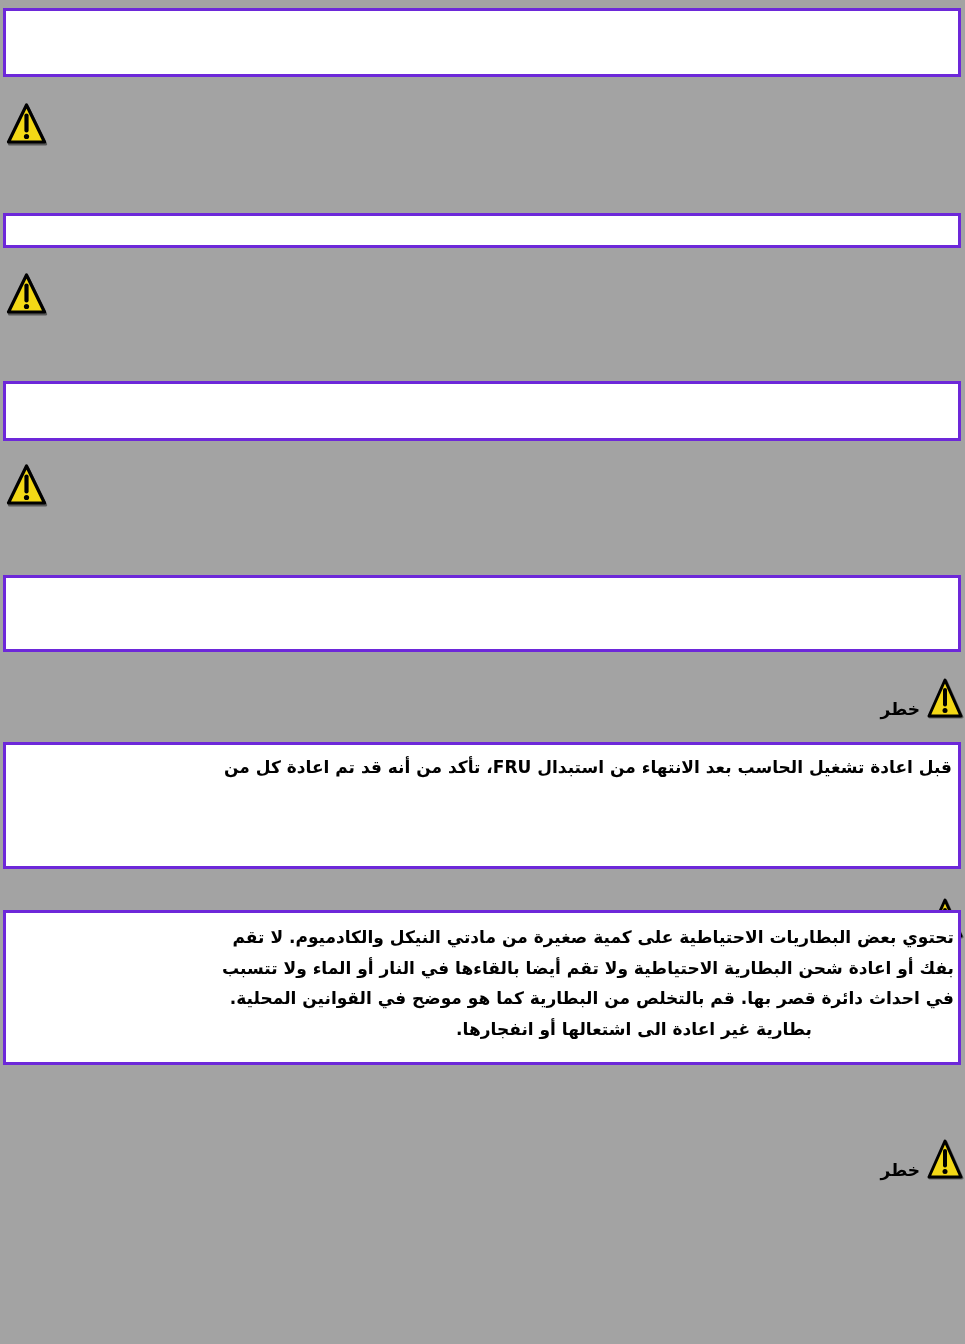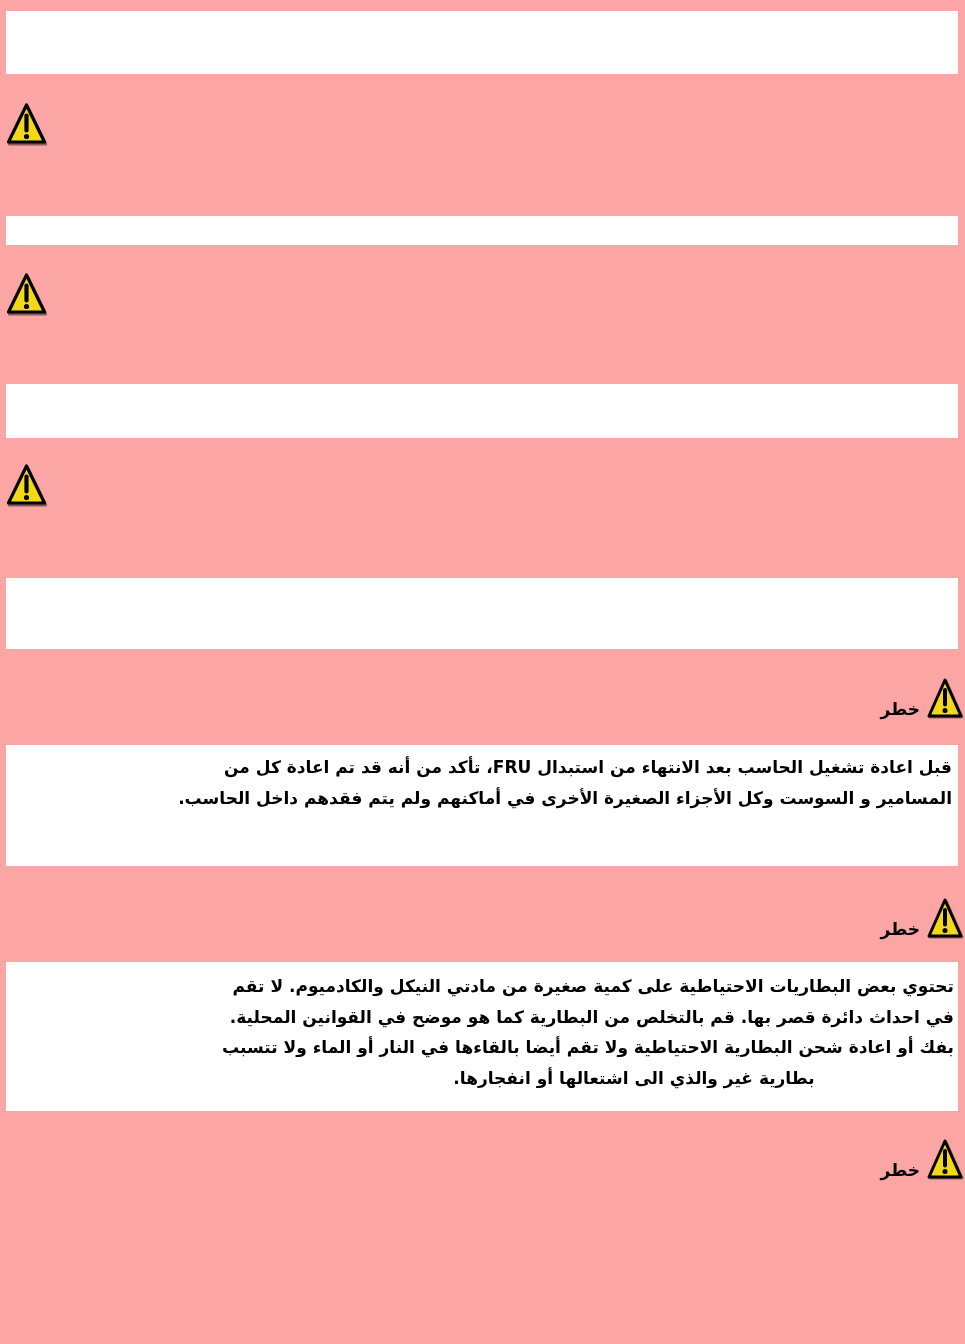--- a/index.html
+++ b/index.html
@@ -1,27 +1,27 @@
 <!DOCTYPE html>
 <html lang="ar"><head>
 <meta charset="utf-8">
 <style>
   html,body{margin:0;padding:0;background:#ffffff;}
   .page{
     position:relative;
     width:965px;height:1344px;
-    background:#fca5a5;
+    background:#a3a3a3;
     font-family:"DejaVu Sans",sans-serif;
     overflow:hidden;
   }
   .nbox{
     position:absolute;
     left:3px;width:958px;
     box-sizing:border-box;
-    border:3px solid #fca5a5;
+    border:3px solid #6d28d9;
     background:#ffffff;
   }
   .warn-left{
     position:absolute;left:6px;width:41px;height:43px;
     filter:drop-shadow(1.5px 2px 0 rgba(0,0,0,0.45));
   }
   .warn-left svg,.danger-row svg{display:block;}
   .danger-row{
     position:absolute;right:2px;height:44px;
     display:flex;align-items:flex-end;gap:7px;
@@ -93,41 +93,40 @@
         <path d="M18 3 L34 39 L2 39 Z" fill="#f3d816" stroke="#000" stroke-width="3" stroke-linejoin="round"></path>
         <path d="M18 13 L18 27.5" stroke="#000" stroke-width="4" stroke-linecap="round"></path>
         <circle cx="18" cy="33.5" r="2.5" fill="#000"></circle>
       </svg>
     </span>
   </div>
 
   <div class="nbox" style="top:742px;height:127px;">
     <div class="arabic-col fru-col">
       <div class="arabic-line">قبل اعادة تشغيل الحاسب بعد الانتهاء من استبدال FRU، تأكد من أنه قد تم اعادة كل من</div>
-      <div class="arabic-line">المسامير و السوست وكل الأجزاء الصغيرة الأخرى في أماكنهم ولم يتم فقدهم داخل الحاسب.</div>
     </div>
   </div>
 
   <div class="danger-row" style="top:895px;">
     <span class="danger-text">خطر</span>
     <span class="tri">
       <svg viewBox="0 0 36 42" width="36" height="42">
         <path d="M18 3 L34 39 L2 39 Z" fill="#f3d816" stroke="#000" stroke-width="3" stroke-linejoin="round"></path>
         <path d="M18 13 L18 27.5" stroke="#000" stroke-width="4" stroke-linecap="round"></path>
         <circle cx="18" cy="33.5" r="2.5" fill="#000"></circle>
       </svg>
     </span>
   </div>
 
-  <div class="nbox" style="top:959px;height:155px;">
+  <div class="nbox" style="top:910px;height:155px;">
     <div class="arabic-col bat-col">
       <div class="arabic-line">تحتوي بعض البطاريات الاحتياطية على كمية صغيرة من مادتي النيكل والكادميوم. لا تقم</div>
+      <div class="arabic-line">بفك أو اعادة شحن البطارية الاحتياطية ولا تقم أيضا بالقاءها في النار أو الماء ولا تتسبب</div>
       <div class="arabic-line">في احداث دائرة قصر بها. قم بالتخلص من البطارية كما هو موضح في القوانين المحلية.</div>
-      <div class="arabic-line">بفك أو اعادة شحن البطارية الاحتياطية ولا تقم أيضا بالقاءها في النار أو الماء ولا تتسبب</div>
-      <div class="arabic-line">بطارية غير والذي الى اشتعالها أو انفجارها.</div>
+      <div class="arabic-line">بطارية غير اعادة الى اشتعالها أو انفجارها.</div>
     </div>
   </div>
 
   <div class="danger-row" style="top:1136px;">
     <span class="danger-text">خطر</span>
     <span class="tri">
       <svg viewBox="0 0 36 42" width="36" height="42">
         <path d="M18 3 L34 39 L2 39 Z" fill="#f3d816" stroke="#000" stroke-width="3" stroke-linejoin="round"></path>
         <path d="M18 13 L18 27.5" stroke="#000" stroke-width="4" stroke-linecap="round"></path>
         <circle cx="18" cy="33.5" r="2.5" fill="#000"></circle>

